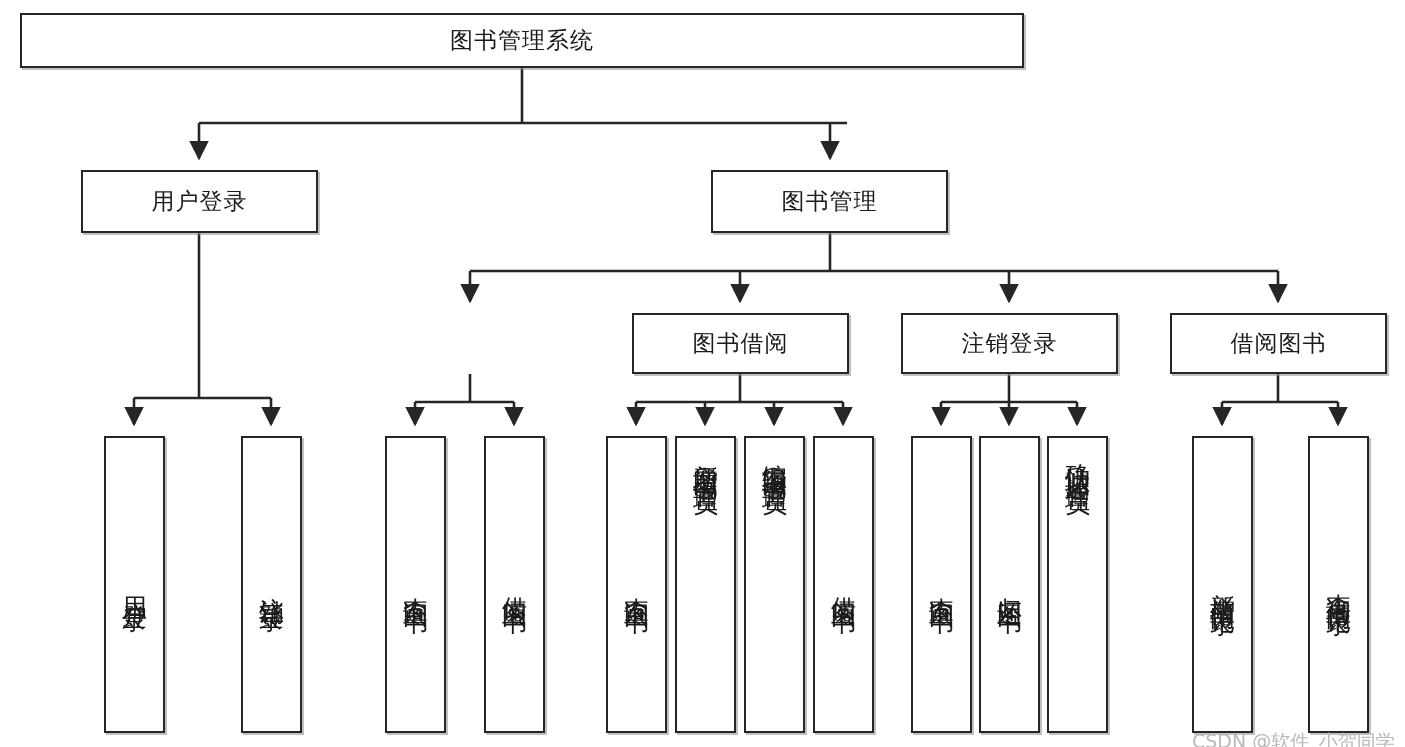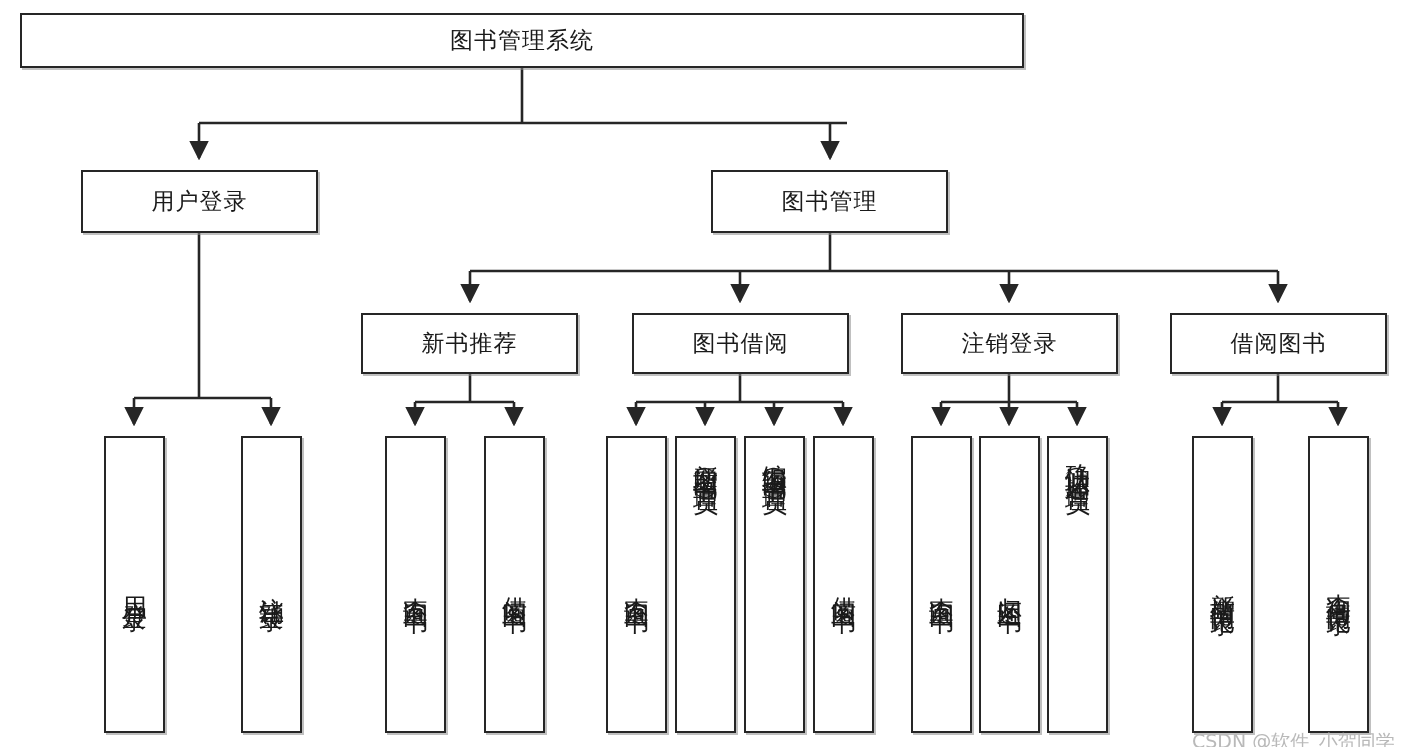--- a/index.html
+++ b/index.html
@@ -134,23 +134,20 @@
     <span class="lbl">图书管理系统</span>
   </div>
 
   <div class="node h-node" style="left:81px; top:170px; width:237px; height:63px;">
     <span class="lbl">用户登录</span>
   </div>
   <div class="node h-node" style="left:711px; top:170px; width:237px; height:63px;">
     <span class="lbl">图书管理</span>
   </div>
 
-  <div class="node h-node" style="left:361px; top:313px; width:217px; height:61px;">
-    <span class="lbl">新书推荐</span>
-  </div>
   <div class="node h-node" style="left:632px; top:313px; width:217px; height:61px;">
     <span class="lbl">图书借阅</span>
   </div>
   <div class="node h-node" style="left:901px; top:313px; width:217px; height:61px;">
     <span class="lbl">注销登录</span>
   </div>
   <div class="node h-node" style="left:1170px; top:313px; width:217px; height:61px;">
     <span class="lbl">借阅图书</span>
   </div>
 

